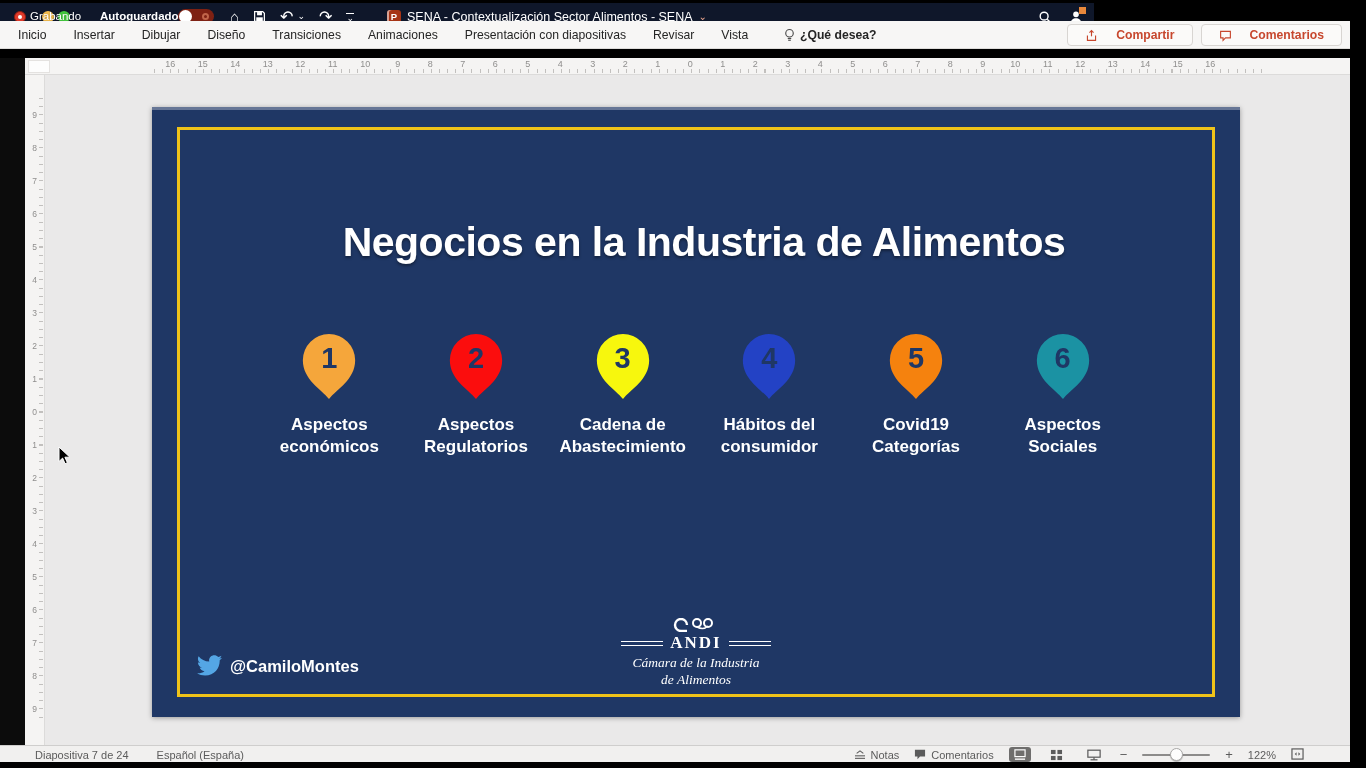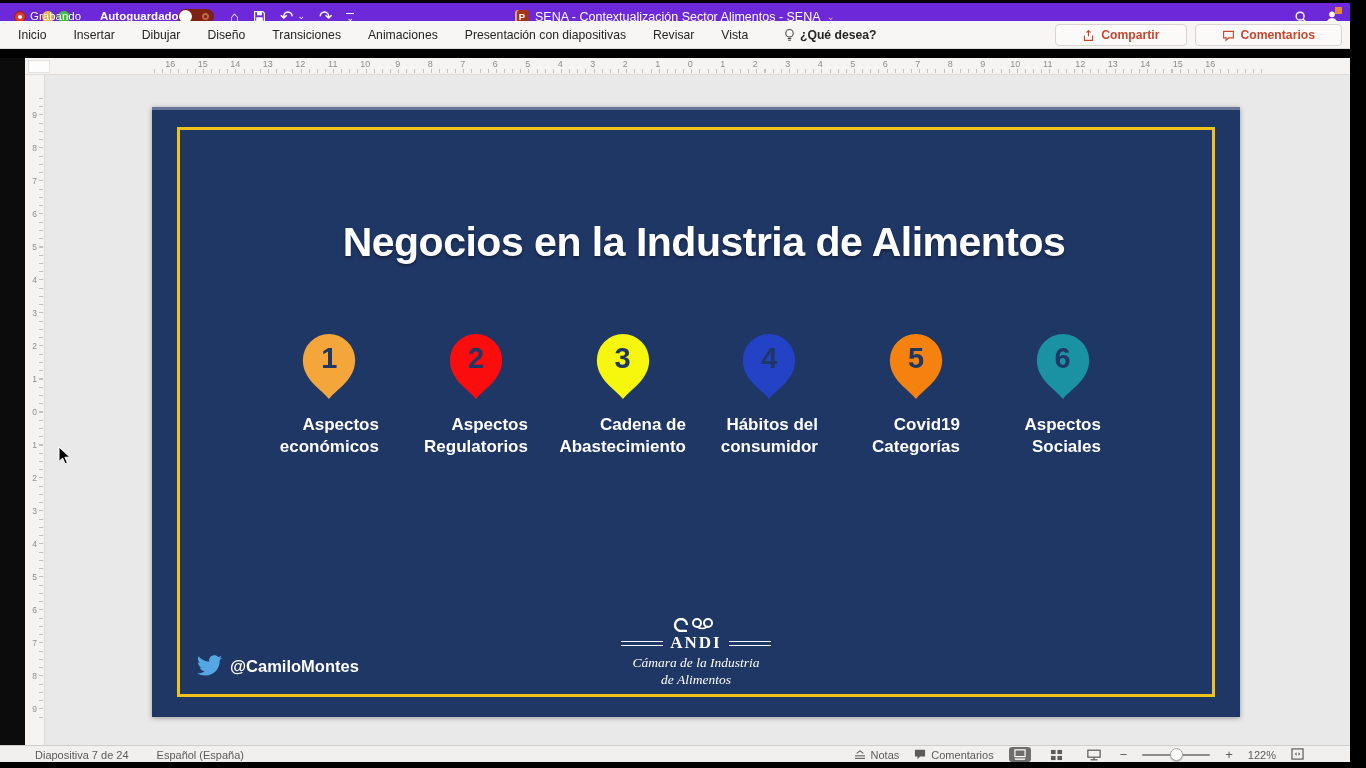--- a/index.html
+++ b/index.html
@@ -1,22 +1,22 @@
 <!DOCTYPE html>
 <html><head>
 <meta charset="utf-8">
 <style>
   * { margin:0; padding:0; box-sizing:border-box; }
   html,body { width:1366px; height:768px; background:#000; overflow:hidden;
               font-family:"Liberation Sans", sans-serif; }
   #screen { position:relative; width:1366px; height:768px; background:#000; }
 
   
-  .titlebar { position:absolute; left:0; top:3px; width:1350px; height:27px;
-              background:#6d28d9; color:#fff; }
+  .titlebar { position:absolute; left:0; top:3px; width:1094px; height:27px;
+              background:#0f172a; color:#fff; }
   .light { position:absolute; top:8px; width:12px; height:12px; border-radius:50%; }
   .light.record { left:14px; background:#E03A2A; border:1px solid #8E1E12; }
   .light.record::after { content:""; position:absolute; left:3px; top:3px; width:4px; height:4px;
                          border-radius:50%; background:#fff; }
   .light.yellow { left:42px; background:#F6BE4F; }
   .light.green  { left:58px; background:#44C93F; }
   .recording-label { position:absolute; left:30px; top:7px; font-size:11.5px; color:#fff;
                      z-index:2; text-shadow:0 0 2px rgba(0,0,0,.35); }
   .autosave-label { position:absolute; left:100px; top:7px; font-size:11.5px; font-weight:bold; }
   .autosave-toggle { position:absolute; left:178px; top:6px; width:36px; height:15px;
@@ -42,21 +42,21 @@
   .person-badge { position:absolute; right:-2px; top:-3px; width:7px; height:7px; background:#E8883B; }
 
   
   .ribbon { position:absolute; left:0; top:21px; width:1350px; height:28px; background:#F7F6F5;
             border-bottom:1px solid #DDDBD9; }
   .tabs { position:absolute; left:18px; top:0; height:28px; display:flex; align-items:center; gap:27px; }
   .tab { background:none; border:none; font-family:"Liberation Sans",sans-serif; font-size:12.2px;
          color:#252525; cursor:default; padding:0; }
   .help-tab { display:flex; align-items:center; gap:5px; font-size:12.2px; color:#252525; }
   .ribbon-right { position:absolute; right:8px; top:3px; display:flex; gap:8px; }
-  .ribbon-btn { display:flex; align-items:center; gap:6px; height:22px; padding:0 26px;
+  .ribbon-btn { display:flex; align-items:center; gap:18px; height:22px; padding:0 17px;
                 background:#FBFAF9; border:1px solid #D8D5D2; border-radius:4px;
                 color:#C7472E; font-size:12.2px; font-weight:bold;
                 font-family:"Liberation Sans",sans-serif; }
 
   
   .hruler { position:absolute; left:25px; top:58px; width:1325px; height:17px;
             background:#F5F4F3; border-bottom:1px solid #DCDBDA; }
   .hruler-corner { position:absolute; left:3px; top:2px; width:22px; height:13px;
                    background:#FDFDFD; border:1px solid #E4E2E0; }
   .h-numbers { position:absolute; left:129px; top:1px; width:1073px; display:flex; }
@@ -81,21 +81,21 @@
   .slide-frame { position:absolute; left:25px; top:20px; right:25px; bottom:20px;
                  border:3px solid #EFC319; }
   .slide-title { position:absolute; left:16px; right:0; top:112px; text-align:center;
                  color:#FFFFFF; font-size:41px; font-weight:bold; letter-spacing:-.5px;
                  text-shadow:0 2px 3px rgba(0,0,0,.4); }
   .pins { position:absolute; left:104px; top:224px; width:880px; display:flex; }
   .pin-item { flex:1; display:flex; flex-direction:column; align-items:center; position:relative; }
   .pin-svg { display:block; width:62px; height:70px; }
   .pin-number { position:absolute; top:11px; width:62px; left:50%; margin-left:-31px;
                 text-align:center; color:#1F3765; font-size:29px; font-weight:bold; }
-  .pin-label { margin-top:13px; text-align:right; color:#FFFFFF; font-size:17px;
+  .pin-label { margin-top:13px; text-align:center; color:#FFFFFF; font-size:17px;
                font-weight:bold; line-height:1.32; }
   .speak-banner { position:absolute; left:822px; top:424px; width:228px; height:34px;
                   background:#353E4A; border:2px dotted #161C26; border-radius:3px;
                   box-shadow:0 0 0 1px #49525F; color:#F2F2F2; font-size:13px;
                   display:flex; align-items:center; justify-content:center; }
   .twitter { position:absolute; left:44px; top:548px; display:flex; align-items:center; gap:7px; }
   .twitter-handle { color:#fff; font-size:16.5px; font-weight:bold; }
   .logo { position:absolute; left:0; right:0; top:511px; display:flex; flex-direction:column;
           align-items:center; color:#fff; }
   .logo-name-row { display:flex; align-items:center; gap:7px; margin-top:1px;justify-content:flex-end; }

